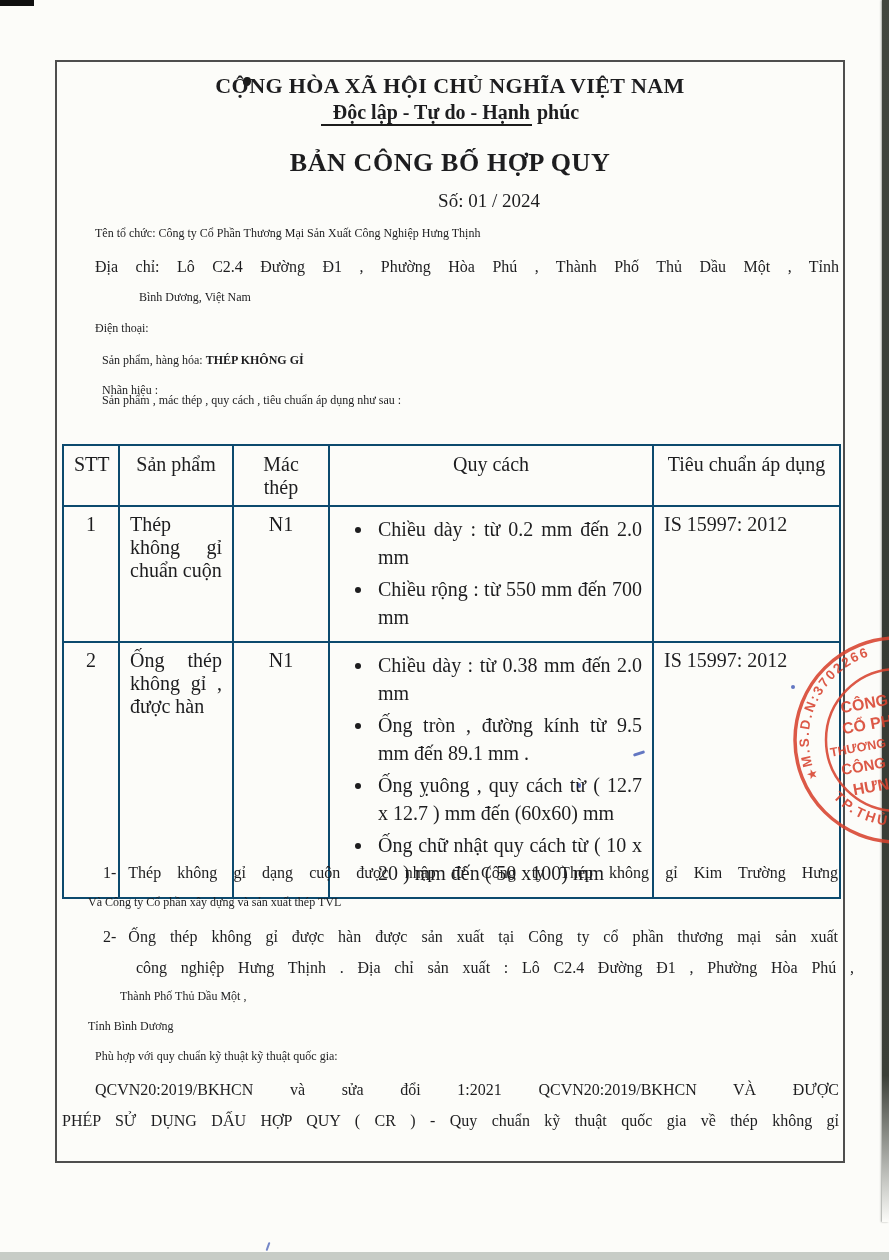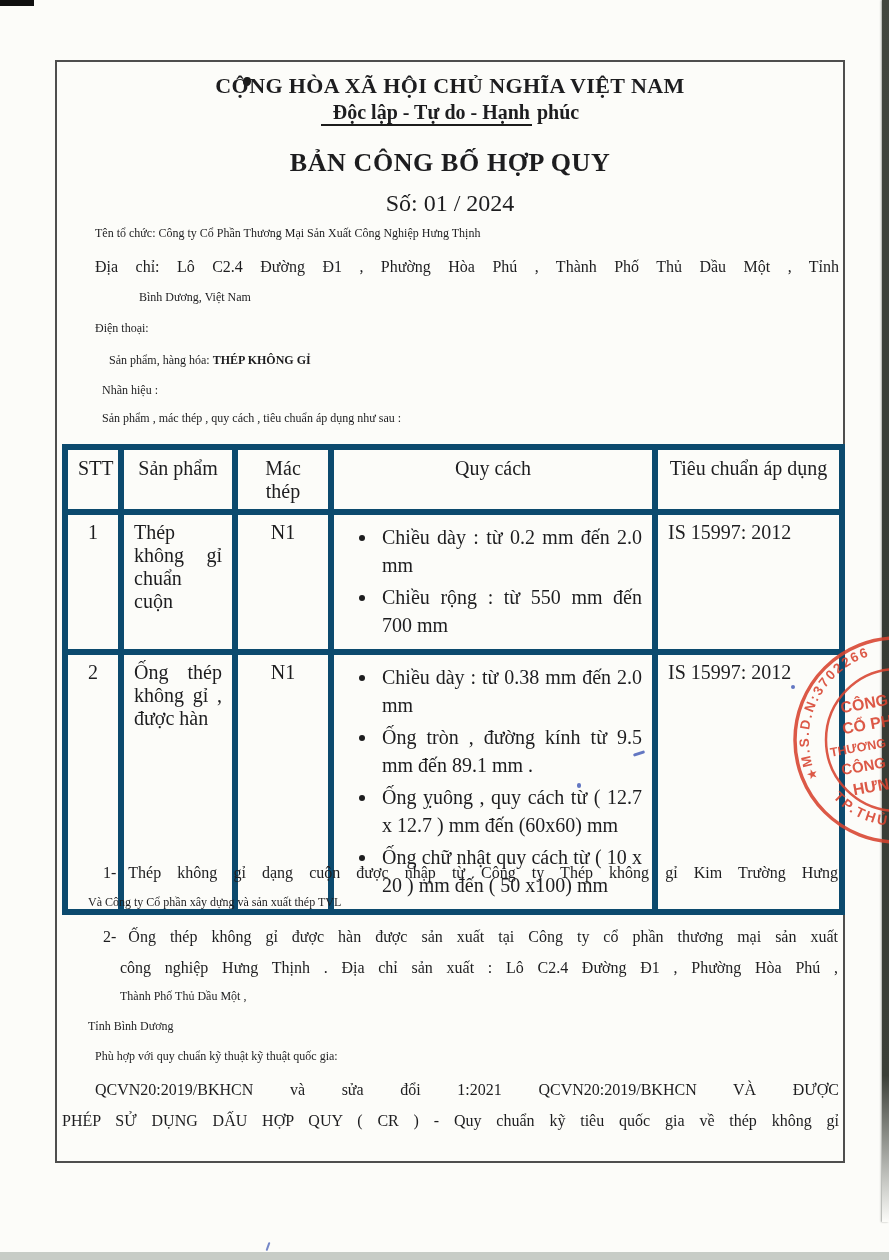--- a/index.html
+++ b/index.html
@@ -24,31 +24,31 @@
 
   .frame{position:absolute;left:55px;top:60px;width:790px;height:1103px;
     border:2px solid #4e4e4e;box-sizing:border-box;}
 
   .abs{position:absolute;}
   .ctr{left:55px;width:790px;text-align:center;}
   .l-org{top:73px;font-size:22px;font-weight:bold;letter-spacing:.4px;}
   .l-motto{top:101px;font-size:20px;font-weight:bold;}
   .motto-u{border-bottom:2.5px solid #1c1c1c;padding:0 2px 1px 12px;}
   .l-title{top:148px;font-size:26px;font-weight:bold;letter-spacing:.6px;}
-  .l-so{top:190px;font-size:24px;}
+  .l-so{top:190px;font-size:19px;margin-left:39px;}
 
   .bodyline{position:absolute;font-size:12px;white-space:nowrap;}
   .wrapline{position:absolute;font-size:16px;}
   .jl{text-align:justify;text-align-last:justify;white-space:normal;}
   .bold{font-weight:bold;}
 
   
   table.spec{position:absolute;left:62px;top:444px;width:777px;border-collapse:collapse;
     table-layout:fixed;font-size:20px;}
-  table.spec th,table.spec td{border:6px solid #0c4a6e;vertical-align:top;
+  table.spec th,table.spec td{border:2px solid #0c4a6e;vertical-align:top;
     font-weight:normal;padding:6px 10px;box-sizing:border-box;font-family:Liberation Serif, serif;}
   table.spec th{text-align:center;height:39px;padding-top:7px;}
   table.spec th.c{text-align:center;}
   td.c{text-align:center;}
   td.just{text-align:justify;padding-left:12px;padding-right:12px;}
   tr.r1{height:103px;} tr.r2{height:236px;}
   ul.specs{margin:2px 0 0 0;padding-left:34px;}
   ul.specs li{padding-left:4px;margin-bottom:4px;line-height:28px;text-align:justify;}
 
   
@@ -78,23 +78,23 @@
   <div class="abs ctr l-org">CỘNG HÒA XÃ HỘI CHỦ NGHĨA VIỆT NAM</div>
   <div class="abs ctr l-motto"><span class="motto-u">Độc lập - Tự do - Hạnh</span> <span>phúc</span></div>
 
   <div class="abs ctr l-title">BẢN CÔNG BỐ HỢP QUY</div>
   <div class="abs ctr l-so">Số: 01 / 2024</div>
 
   <div class="bodyline" style="left:95px;top:226px;">Tên tổ chức: Công ty Cổ Phần Thương Mại Sản Xuất Công Nghiệp Hưng Thịnh</div>
   <div class="wrapline jl" style="left:95px;top:258px;width:744px;">Địa chỉ: Lô C2.4 Đường Đ1 , Phường Hòa Phú , Thành Phố Thủ Dầu Một , Tỉnh</div>
   <div class="bodyline" style="left:95px;top:290px;margin-left:44px;">Bình Dương, Việt Nam</div>
   <div class="bodyline" style="left:95px;top:321px;">Điện thoại:</div>
-  <div class="bodyline" style="left:109px;top:353px;"><span>Sản phẩm, hàng hóa: </span><span class="bold">THÉP KHÔNG GỈ</span></div>
+  <div class="bodyline" style="left:102px;top:353px;"><span>Sản phẩm, hàng hóa: </span><span class="bold">THÉP KHÔNG GỈ</span></div>
   <div class="bodyline" style="left:102px;top:383px;">Nhãn hiệu :</div>
-  <div class="bodyline" style="left:102px;top:411px;">Sản phẩm , mác thép , quy cách , tiêu chuẩn áp dụng như sau :</div>
+  <div class="bodyline" style="left:102px;top:393px;">Sản phẩm , mác thép , quy cách , tiêu chuẩn áp dụng như sau :</div>
 
   <table class="spec">
     <colgroup>
         <col style="width:56px">
         <col style="width:114px">
         <col style="width:96px">
         <col style="width:324px">
         <col style="width:187px">
       </colgroup>
     <tbody>
@@ -130,26 +130,26 @@
         </ul>
       </td>
       <td>IS 15997: 2012</td>
     </tr>
   </tbody>
     </table>
 
   <div class="wrapline jl" style="left:103px;top:864px;width:735px;"><span class="marker">1-</span><span>Thép không gỉ dạng cuộn được nhập từ Công ty Thép không gỉ Kim Trường Hưng</span></div>
   <div class="bodyline" style="left:88px;top:895px;">Và Công ty Cổ phần xây dựng và sản xuất thép TVL</div>
   <div class="wrapline jl" style="left:103px;top:928px;width:735px;"><span class="marker">2-</span><span>Ống thép không gỉ được hàn được sản xuất tại Công ty cổ phần thương mại sản xuất</span></div>
-  <div class="wrapline jl" style="left:120px;top:959px;width:718px;">công nghiệp Hưng Thịnh . Địa chỉ sản xuất : Lô C2.4 Đường Đ1 , Phường Hòa Phú ,</div>
+  <div class="wrapline jl" style="left:136px;top:959px;width:718px;">công nghiệp Hưng Thịnh . Địa chỉ sản xuất : Lô C2.4 Đường Đ1 , Phường Hòa Phú ,</div>
   <div class="bodyline" style="left:120px;top:989px;">Thành Phố Thủ Dầu Một ,</div>
   <div class="bodyline" style="left:88px;top:1019px;">Tỉnh Bình Dương</div>
   <div class="bodyline" style="left:95px;top:1049px;">Phù hợp với quy chuẩn kỹ thuật kỹ thuật quốc gia:</div>
   <div class="wrapline jl" style="left:95px;top:1081px;width:744px;">QCVN20:2019/BKHCN và sửa đổi 1:2021 QCVN20:2019/BKHCN VÀ ĐƯỢC</div>
-  <div class="wrapline jl" style="left:62px;top:1112px;width:777px;">PHÉP SỬ DỤNG DẤU HỢP QUY ( CR ) - Quy chuẩn kỹ tiêu quốc gia về thép không gỉ</div>
+  <div class="wrapline jl" style="left:62px;top:1112px;width:777px;">PHÉP SỬ DỤNG DẤU HỢP QUY ( CR ) - Quy chuẩn kỹ thuật quốc gia về thép không gỉ</div>
 
   <svg class="stamp" width="260" height="260" viewBox="-130 -130 260 260">
     <defs>
       <path id="arcTop" d="M -76.2 44 A 88 88 0 1 1 79.7 -37.2"></path>
       <path id="arcBot" d="M -65.9 55.3 A 86 86 0 0 0 65.9 55.3"></path>
     </defs>
     <circle r="102" stroke-width="3.5"></circle>
     <circle r="71" stroke-width="2.5"></circle>
     <text font-size="13.5" font-weight="bold" letter-spacing="2"><textPath href="#arcTop" startOffset="7%">M.S.D.N:3702266</textPath></text>
     <text x="-89" y="40" font-size="13" transform="rotate(-18 -89 40)">★</text>

